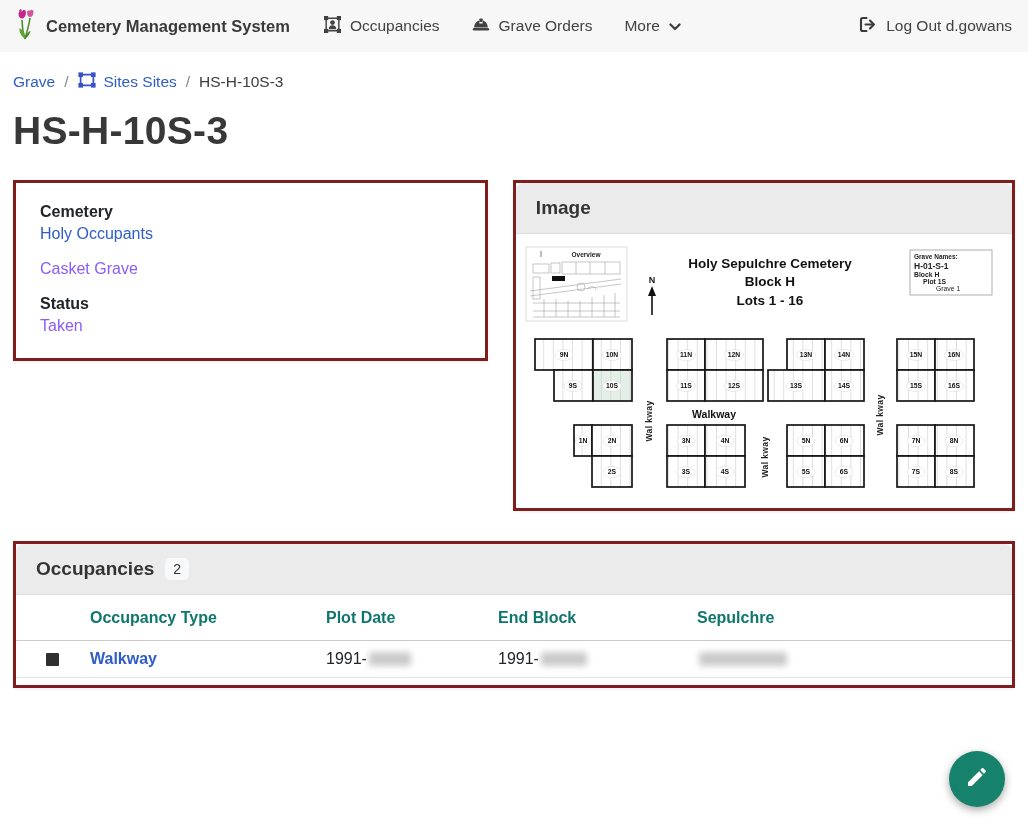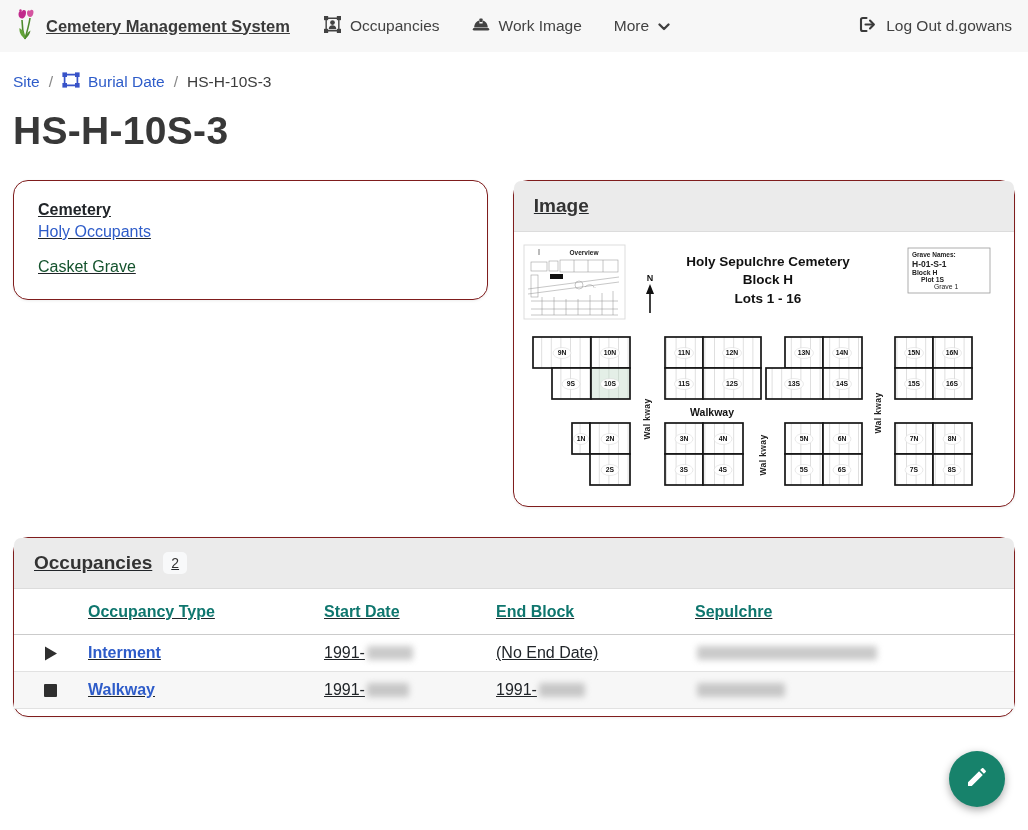--- a/index.html
+++ b/index.html
@@ -4,39 +4,39 @@
 <style>
   * { box-sizing: border-box; margin: 0; padding: 0; }
   html,body { width:1028px; height:830px; }
   body {
     font-family: "Liberation Sans", sans-serif;
     background:#fff; color:#212529; position:relative; overflow:hidden;
   }
   
   .navbar { height:52px; background:#f7f7f7; display:flex; align-items:center; padding:0 16px 0 14px; }
   .brand { display:flex; align-items:center; gap:9px; cursor:pointer; }
-  .brand-text { font-weight:bold; font-size:16.5px; color:#3a3a3a;text-decoration:underline; }
+  .brand-text { font-weight:bold; font-size:16.5px; color:#3a3a3a; }
   .nav-links { display:flex; gap:32px; margin-left:34px; align-items:center; }
   .nav-item { display:flex; align-items:center; gap:9px; font-size:15.5px; color:#424242; cursor:pointer; }
   .spacer { flex:1; }
   .logout { display:flex; align-items:center; gap:9px; font-size:15.5px; color:#424242; cursor:pointer;text-align:right; }
   
   .breadcrumb { display:flex; align-items:center; padding:20px 13px 0; font-size:15.5px; gap:9px; }
   .crumb-link { color:#2e5cc9; text-decoration:none; cursor:pointer; display:flex; align-items:center; gap:8px; }
   .crumb-sep { color:#888; }
   .crumb-current { color:#3c3c3c; }
   
   .page-title { font-size:39px; font-weight:bold; color:#383838; padding:17px 13px 0; letter-spacing:.3px; }
   
   .cards-row { display:flex; gap:25px; padding:0 13px; margin-top:27px; align-items:flex-start; }
-  .card { background:#fff; border:1px solid #7f1d1d; border-radius:15px; box-shadow:0 1px 3px rgba(0,0,0,.07);text-decoration:underline; }
+  .card { background:#fff; border:3px solid #7f1d1d; border-radius:0; box-shadow:0 1px 3px rgba(0,0,0,.07); }
   .detail-card { width:490px; padding:20px 24px 6px; }
   .field { margin-bottom:17px; }
   .field-label { font-weight:bold; font-size:16px; margin-bottom:4px; color:#212529; }
-  .field-value { font-size:16px; color:#14532d; }
+  .field-value { font-size:16px; color:#8b5cf6; }
   a.link { color:#2e5cc9; text-decoration:none; cursor:pointer; }
   .image-card { width:520px; }
   .card-header { background:#ebebeb; padding:14px 20px; font-size:19px; font-weight:bold; color:#333;
                  border-bottom:1px solid #dcdcdc; border-radius:7px 7px 0 0; }
   .image-body { padding:5px 8px 7px; }
   
   .occ-card { margin:30px 13px 0; }
   .occ-header { display:flex; align-items:center; }
   .badge { background:#f8f9fa; border-radius:5px; font-size:14px; font-weight:normal; padding:4px 8px;
            margin-left:11px; color:#333; line-height:1; }
@@ -97,21 +97,21 @@
       <span>Occupancies</span>
     </div>
     <div class="nav-item">
       <span>
         <svg width="18" height="15" viewBox="0 0 18 15">
           <path d="M2.2,10.6 C2.2,6.8 4.6,4.2 7.4,3.6 L7.4,6.4 L10.6,6.4 L10.6,3.6 C13.4,4.2 15.8,6.8 15.8,10.6 Z" fill="#424242"></path>
           <rect x="0.8" y="10.9" width="16.4" height="2.6" rx="1.3" fill="#424242"></rect>
           <rect x="7.4" y="1.6" width="3.2" height="3.4" rx="0.7" fill="#424242"></rect>
         </svg>
       </span>
-      <span>Work Image</span>
+      <span>Grave Orders</span>
     </div>
     <div class="nav-item">
       <span>More</span>
       <span>
         <svg width="12" height="8" viewBox="0 0 12 8">
           <path d="M1.5,1.5 L6,6 L10.5,1.5" stroke="#3f3f3f" stroke-width="2.3" fill="none" stroke-linecap="round" stroke-linejoin="round"></path>
         </svg>
       </span>
     </div>
   </div>
@@ -122,49 +122,53 @@
         <path d="M7.5,2 H3.8 C2.8,2 2,2.8 2,3.8 V13.2 C2,14.2 2.8,15 3.8,15 H7.5" stroke="#3a3a3a" stroke-width="2.1" fill="none" stroke-linecap="round"></path>
         <path d="M11,4.6 L14.9,8.5 L11,12.4" stroke="#3a3a3a" stroke-width="2.1" fill="none" stroke-linecap="round" stroke-linejoin="round"></path>
         <line x1="6.5" y1="8.5" x2="14" y2="8.5" stroke="#3a3a3a" stroke-width="2.1" stroke-linecap="round"></line>
       </svg>
     </span>
     <span>Log Out d.gowans</span>
   </div>
 </div>
 
 <div class="breadcrumb">
-  <a class="crumb-link">Site</a>
+  <a class="crumb-link">Grave</a>
   <span class="crumb-sep">/</span>
   <a class="crumb-link">
     <span>
       <svg width="18" height="16" viewBox="0 0 18 16">
         <path d="M4,2.6 H14 M4,13.4 H14 M2.6,4 V12 M15.4,4 V12" stroke="#3752c8" stroke-width="1.7" fill="none"></path>
         <rect x="0.4" y="0.4" width="4.6" height="4.6" fill="#3752c8"></rect>
           <rect x="13" y="0.4" width="4.6" height="4.6" fill="#3752c8"></rect>
         <rect x="0.4" y="11" width="4.6" height="4.6" fill="#3752c8"></rect>
           <rect x="13" y="11" width="4.6" height="4.6" fill="#3752c8"></rect>
       </svg>
     </span>
-    <span>Burial Date</span>
+    <span>Sites Sites</span>
   </a>
   <span class="crumb-sep">/</span>
   <span class="crumb-current">HS-H-10S-3</span>
 </div>
 
 <h1 class="page-title">HS-H-10S-3</h1>
 
 <div class="cards-row">
 
   <div class="card detail-card">
     <div class="field">
       <div class="field-label">Cemetery</div>
       <a class="link field-value">Holy Occupants</a>
     </div>
     <div class="field">
       <div class="field-value">Casket Grave</div>
+    </div>
+    <div class="field">
+      <div class="field-label">Status</div>
+      <div class="field-value">Taken</div>
     </div>
   </div>
 
   <div class="card image-card">
     <div class="card-header">Image</div>
     <div class="image-body">
       <svg width="470" height="258" viewBox="0 0 470 258">
         <defs>
           <pattern id="pw" width="9.6" height="8" patternUnits="userSpaceOnUse">
             <rect width="9.6" height="8" fill="#ffffff"></rect>
@@ -411,39 +415,26 @@
           <col style="width:62px">
           <col style="width:236px">
           <col style="width:172px">
           <col style="width:199px">
           <col>
         </colgroup>
       <thead>
         <tr>
           <th></th>
           <th>Occupancy Type</th>
-          <th>Start Date</th>
+          <th>Plot Date</th>
           <th>End Block</th>
           <th>Sepulchre</th>
         </tr>
       </thead>
       <tbody>
-        <tr>
-          <td class="icon-cell">
-            <span>
-              <svg width="14" height="15" viewBox="0 0 14 15">
-                  <path d="M1,0.5 L13,7.5 L1,14.5 Z" fill="#2f2f2f"></path>
-                </svg>
-            </span>
-          </td>
-          <td><a class="link">Interment</a></td>
-          <td><span>1991-</span><span class="redact r46"></span></td>
-          <td>(No End Date)</td>
-          <td><span class="redact r180"></span></td>
-        </tr>
         <tr>
           <td class="icon-cell">
             <span>
               <svg width="13" height="13" viewBox="0 0 13 13">
                   <rect width="13" height="13" rx="1" fill="#2f2f2f"></rect>
                 </svg>
             </span>
           </td>
           <td><a class="link">Walkway</a></td>
           <td><span>1991-</span><span class="redact r42"></span></td>

